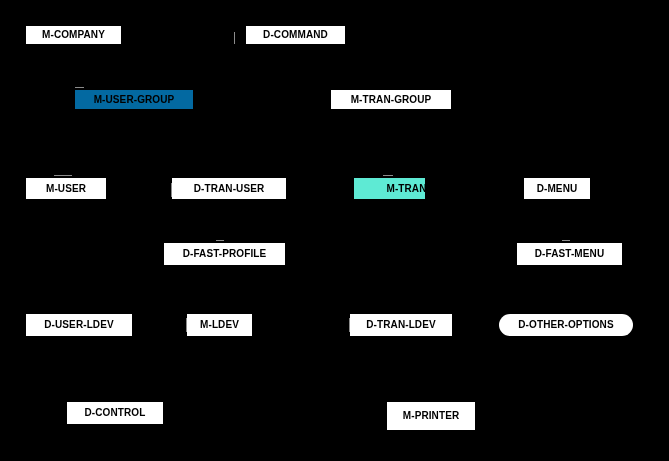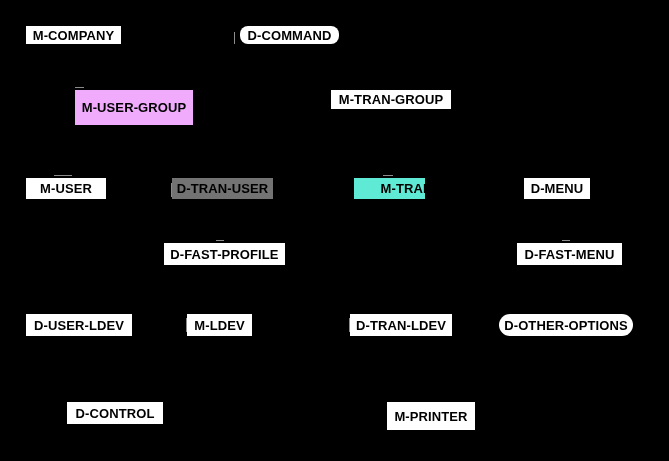--- a/index.html
+++ b/index.html
@@ -14,21 +14,21 @@
     height: 461px;
     background: #000000;
     overflow: hidden;
     font-family: "Liberation Sans", sans-serif;
   }
   .node {
     position: absolute;
     background: #ffffff;
     color: #000000;
     font-family: "Liberation Sans", sans-serif;
-    font-size: 13px;
+    font-size: 10px;
     font-weight: bold;
     letter-spacing: 0.1px;
     line-height: 1;
     display: flex;
     align-items: center;
     justify-content: center;
     white-space: nowrap;
     box-sizing: border-box;
     padding: 0 6px;
     -webkit-font-smoothing: none;
@@ -50,33 +50,33 @@
     <div class="stub h" style="left: 54px; top: 175px; width: 18px;"></div>
     <div class="stub v" style="left: 171px; top: 183px; height: 14px;"></div>
     <div class="stub h" style="left: 383px; top: 175px; width: 10px;"></div>
     <div class="stub h" style="left: 216px; top: 240px; width: 8px;"></div>
     <div class="stub h" style="left: 562px; top: 240px; width: 8px;"></div>
     <div class="stub v" style="left: 186px; top: 318px; height: 14px;"></div>
     <div class="stub v" style="left: 349px; top: 318px; height: 14px;"></div>
     <div class="node" style="left: 26px; top: 26px; width: 95px; height: 18px; background: rgb(255, 255, 255); color: rgb(0, 0, 0);">
       <span>M-COMPANY</span>
     </div>
-    <div class="node" style="left: 240px; top: 26px; width: 99px; height: 18px; background: rgb(255, 255, 255); color: rgb(0, 0, 0); border-radius: 8px;">
+    <div class="node" style="left: 246px; top: 26px; width: 99px; height: 18px; background: rgb(255, 255, 255); color: rgb(0, 0, 0);">
       <span>D-COMMAND</span>
     </div>
-    <div class="node" style="left: 75px; top: 90px; width: 118px; height: 35px; background: #f0abfc; color: rgb(0, 0, 0);">
+    <div class="node" style="left: 75px; top: 90px; width: 118px; height: 19px; background: #0369a1; color: rgb(0, 0, 0);">
       <span>M-USER-GROUP</span>
     </div>
     <div class="node" style="left: 331px; top: 90px; width: 120px; height: 19px; background: rgb(255, 255, 255); color: rgb(0, 0, 0);">
       <span>M-TRAN-GROUP</span>
     </div>
     <div class="node" style="left: 26px; top: 178px; width: 80px; height: 21px; background: rgb(255, 255, 255); color: rgb(0, 0, 0);">
       <span>M-USER</span>
     </div>
-    <div class="node" style="left: 172px; top: 178px; width: 101px; height: 21px; background: #737373; color: rgb(0, 0, 0);">
+    <div class="node" style="left: 172px; top: 178px; width: 114px; height: 21px; background: #ffffff; color: rgb(0, 0, 0);">
       <span>D-TRAN-USER</span>
     </div>
     <div class="node" style="left: 354px; top: 178px; width: 71px; height: 21px; background: #5eead4; color: rgb(0, 0, 0); padding-left: 40px;">
       <span>M-TRAN</span>
     </div>
     <div class="node" style="left: 524px; top: 178px; width: 66px; height: 21px; background: rgb(255, 255, 255); color: rgb(0, 0, 0);">
       <span>D-MENU</span>
     </div>
     <div class="node" style="left: 164px; top: 243px; width: 121px; height: 22px; background: rgb(255, 255, 255); color: rgb(0, 0, 0);">
       <span>D-FAST-PROFILE</span>

